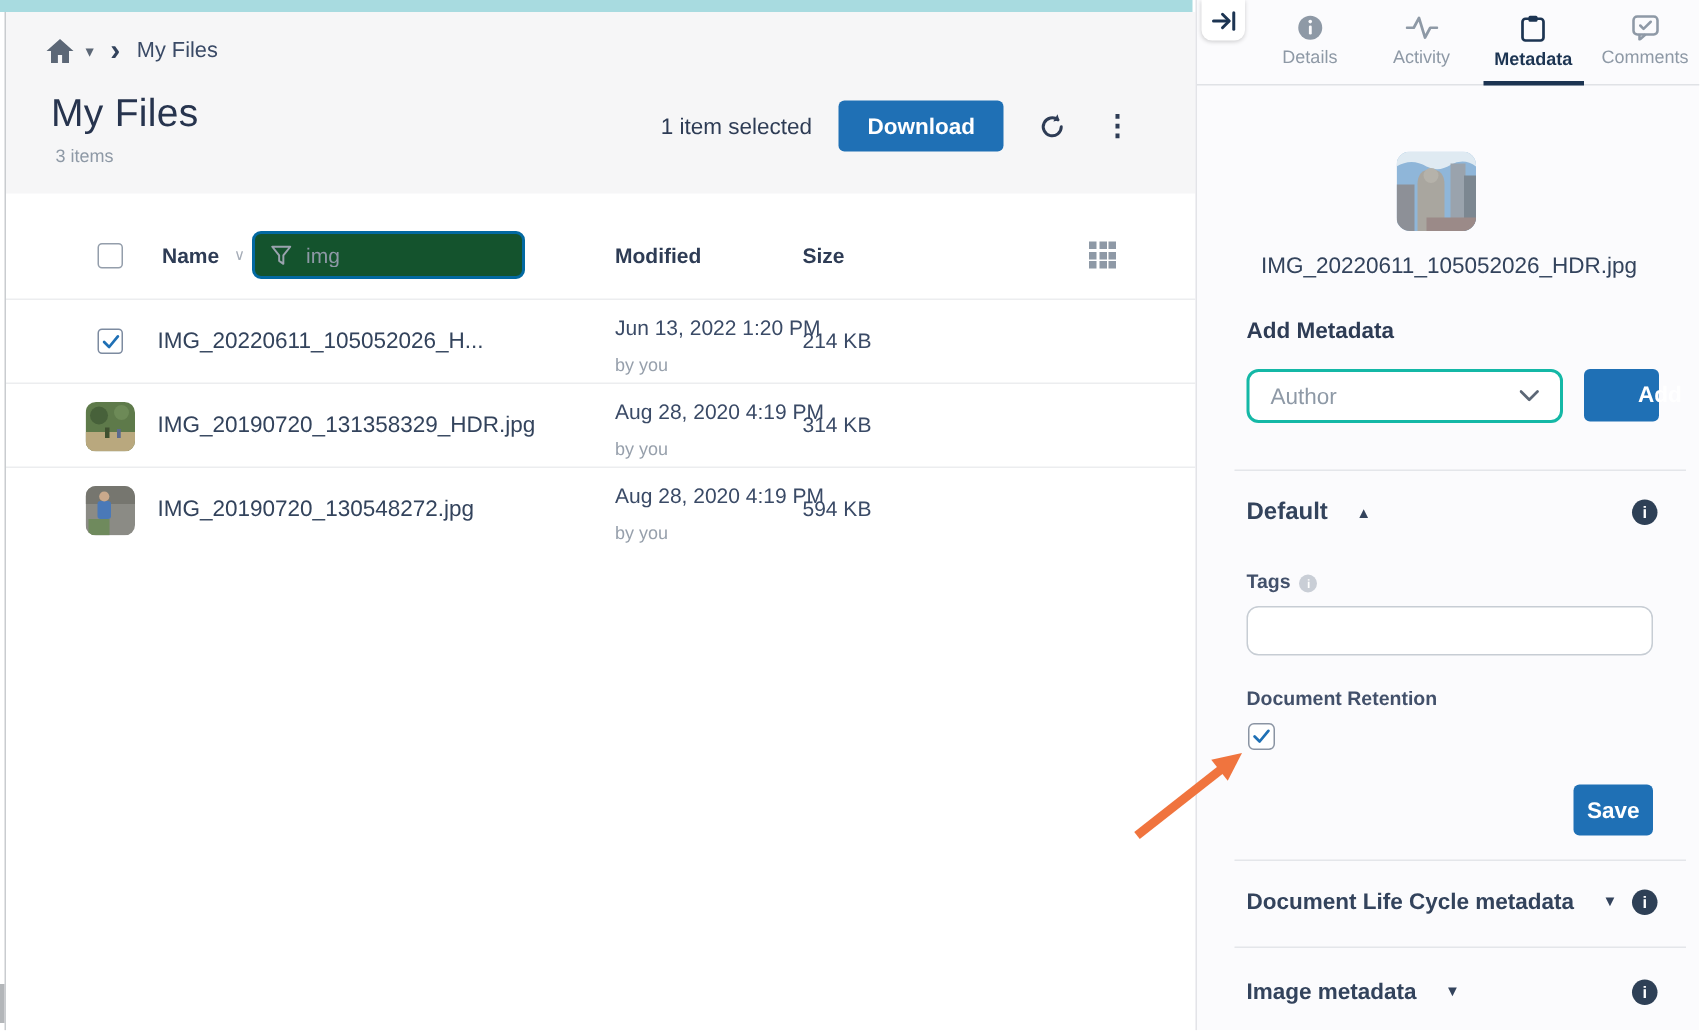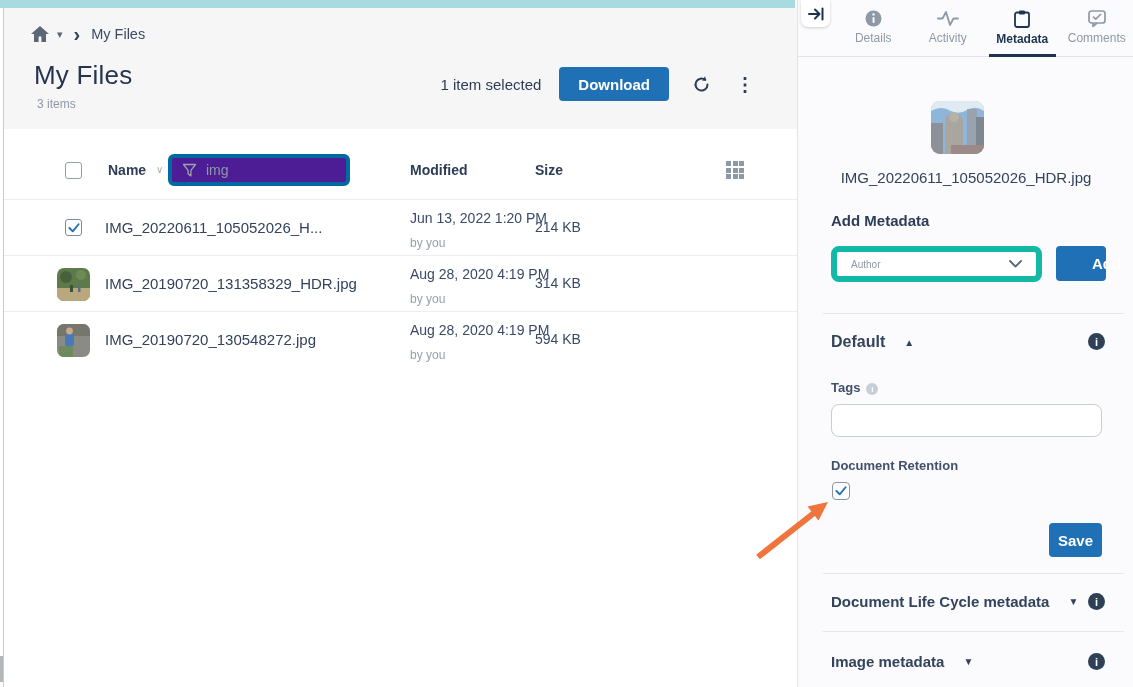--- a/index.html
+++ b/index.html
@@ -29,21 +29,21 @@
   .btn-download { padding:8px 19px; height:34px; }
   .icon-btn { background:none; border:none; cursor:pointer; display:flex; align-items:center; justify-content:center; width:24px; height:24px; }
   .kebab { font-size:19px; color:#2e3c55; font-weight:700; letter-spacing:0; }
 
   
   .list-header { position:absolute; left:0; top:137px; width:793px; height:54px; }
   .checkbox { width:17px; height:17px; border:1px solid #949eab; border-radius:3px; background:#fff; display:flex; align-items:center; justify-content:center; }
   .hdr-check { position:absolute; left:61px; top:17px; }
   .hdr-name { position:absolute; left:104px; top:17px; font-size:14px; font-weight:700; color:#2e3c55; }
   .hdr-sort { position:absolute; left:152px; top:19px; font-size:10px; color:#a6adb8; }
-  .filter-box { position:absolute; left:164px; top:9px; width:182px; height:32px; border:4px solid #0369a1; border-radius:6px; background:#4c1d95; display:flex; align-items:center; padding:0 10px; gap:9px; }
+  .filter-box { position:absolute; left:164px; top:9px; width:182px; height:32px; border:2px solid #0369a1; border-radius:6px; background:#14532d; display:flex; align-items:center; padding:0 10px; gap:9px; }
   .filter-box input { border:none; outline:none; width:120px; font-size:14px; color:#8e99a6; font-family:"Liberation Sans",sans-serif; background:transparent; }
   .hdr-modified { position:absolute; left:406px; top:17px; font-size:14px; font-weight:700; color:#2e3c55; }
   .hdr-size { position:absolute; left:531px; top:17px; font-size:14px; font-weight:700; color:#2e3c55; }
   .grid-icon { position:absolute; left:722px; top:16px; width:20px; height:20px; display:grid; grid-template-columns:repeat(3,5px); grid-template-rows:repeat(3,5px); gap:1.5px; cursor:pointer; }
   .grid-icon i { background:#8e99a6; display:block; }
 
   
   .rows { position:absolute; left:0; top:191px; width:793px; }
   .file-row { position:relative; height:56px; border-top:1px solid #ecedef; cursor:pointer; }
   .row-check { position:absolute; left:61px; top:19px; }
@@ -61,21 +61,21 @@
   .tabbar { position:absolute; left:0; top:0; width:336px; height:57px; border-bottom:1px solid #e0e2e6; display:flex; padding-left:38px; }
   .tab { width:75px; display:flex; flex-direction:column; align-items:center; padding-top:10px; gap:5px; position:relative; color:#8e99a6; font-size:12px; cursor:pointer; }
   .tab .tab-label { line-height:12px; }
   .tab.active { color:#1c3452; font-weight:700; }
   .tab.active::after { content:""; position:absolute; left:4px; right:4px; bottom:-1px; height:3px; background:#1c3452; }
 
   .preview-thumb { position:absolute; left:133px; top:101px; width:53px; height:53px; border-radius:9px; overflow:hidden; }
   .preview-name { position:absolute; left:0; width:336px; top:169px; text-align:center; font-size:15px; color:#33435c; }
 
   .add-heading { position:absolute; left:33px; top:212px; font-size:15px; font-weight:700; color:#2e3c55; }
-  .meta-select { position:absolute; left:33px; top:246px; width:211px; height:36px; border:6px solid #14b8a6; border-radius:8px; background:#fff; display:flex; align-items:center; justify-content:space-between; padding:0 14px; font-size:10px; color:#8e99a6; cursor:pointer; }
+  .meta-select { position:absolute; left:33px; top:246px; width:211px; height:36px; border:2px solid #14b8a6; border-radius:8px; background:#fff; display:flex; align-items:center; justify-content:space-between; padding:0 14px; font-size:15px; color:#8e99a6; cursor:pointer; }
   .btn-add { position:absolute; left:258px; top:246px; width:50px; height:35px;padding-left:36px; }
 
   .panel-divider { position:absolute; left:25px; right:9px; height:1px; background:#e4e6ea; }
 
   .section-header { position:absolute; left:33px; display:flex; align-items:center; gap:19px; font-size:16px; font-weight:700; color:#33435c; cursor:pointer; }
   .sec-caret { font-size:10px; color:#33435c; }
   .info-badge { position:absolute; left:290px; width:17px; height:17px; border-radius:50%; background:#2e4056; color:#fff; font-size:11px; font-weight:700; display:flex; align-items:center; justify-content:center; cursor:pointer; }
 
   .field-label { position:absolute; left:33px; font-size:13px; font-weight:700; color:#42506a; display:flex; align-items:center; gap:6px; }
   .mini-info { width:12px; height:12px; border-radius:50%; background:#c9ced6; color:#fff; font-size:8px; font-weight:700; display:flex; align-items:center; justify-content:center; }

